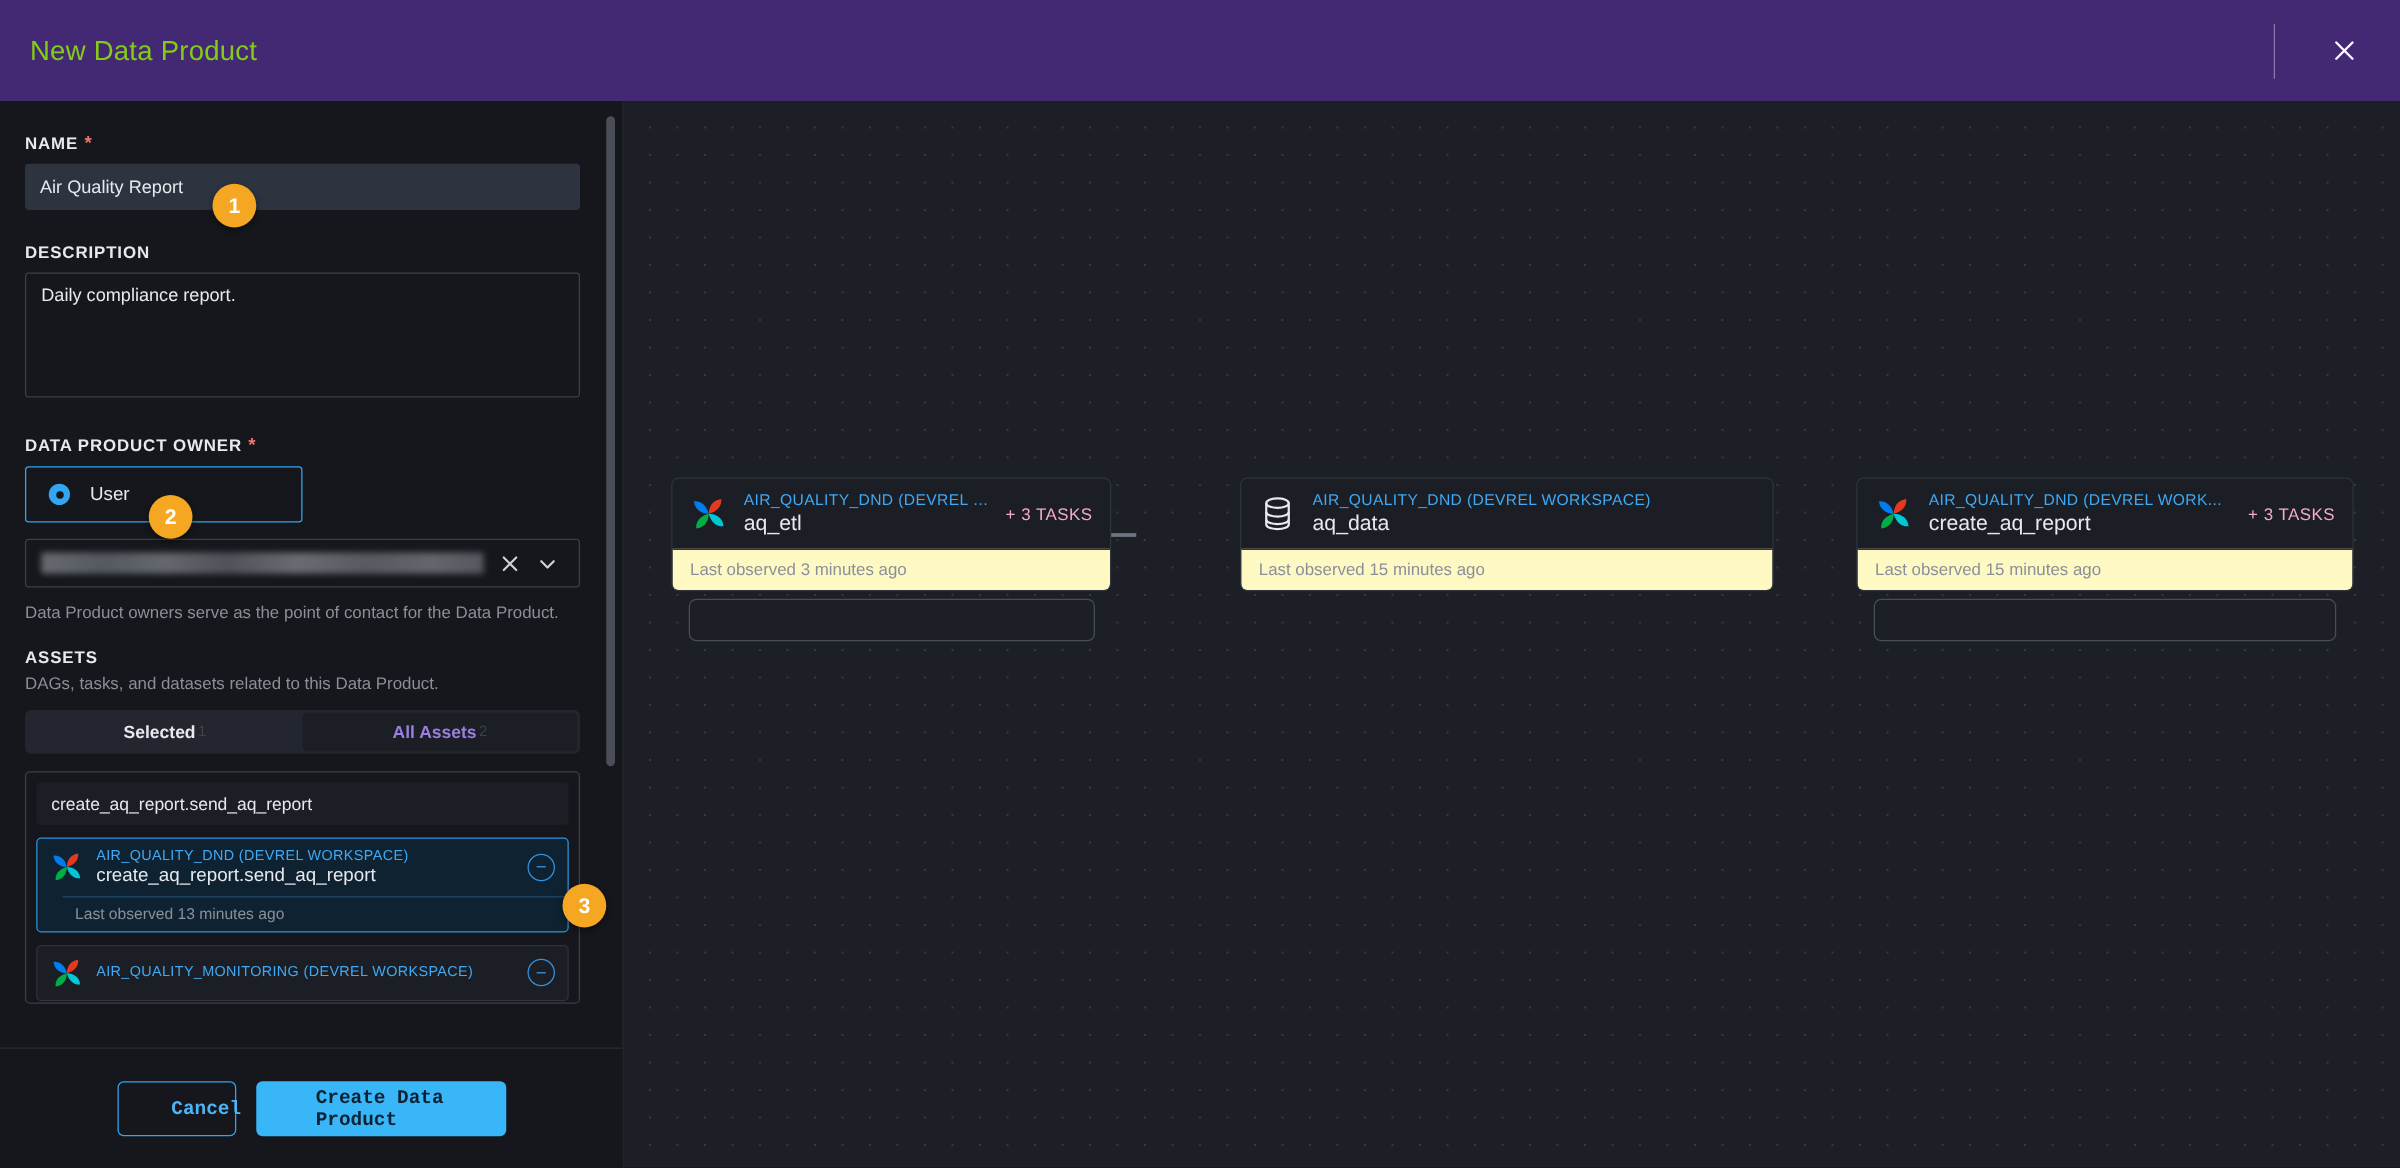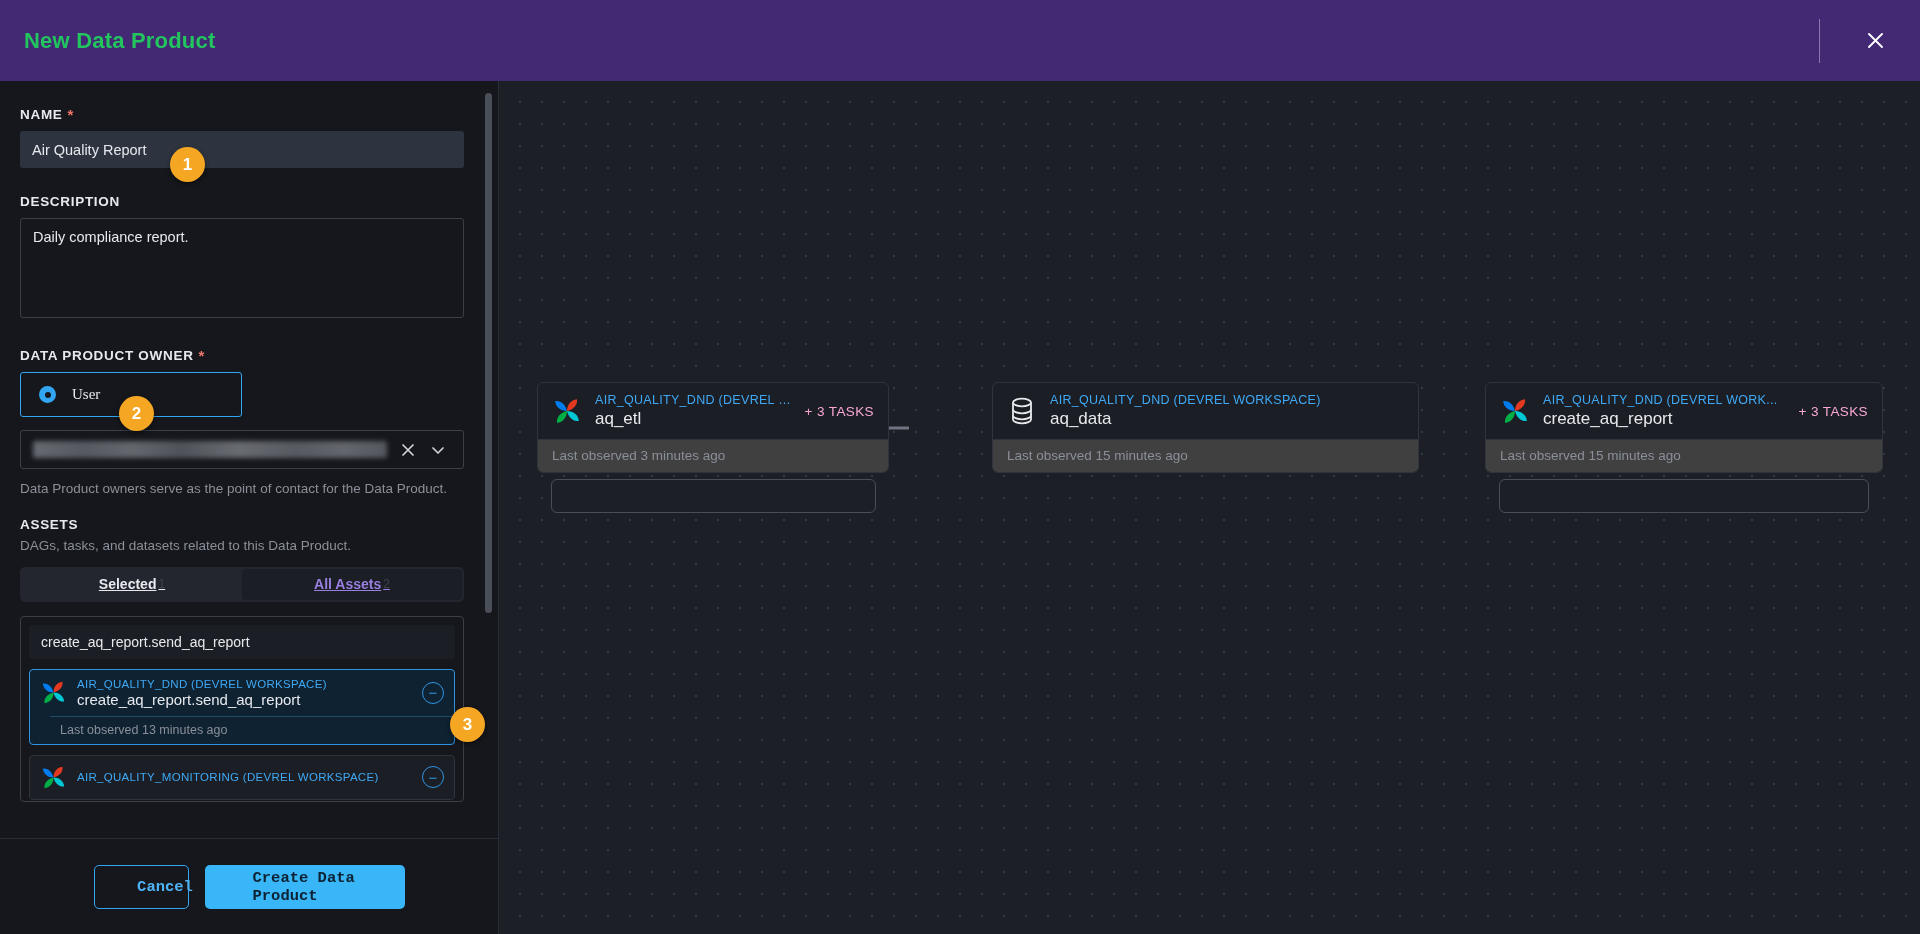--- a/index.html
+++ b/index.html
@@ -13,21 +13,21 @@
   .app { position: relative; width: 1920px; height: 934px; display: flex; flex-direction: column; }
 
   
   .header {
     height: 81px; min-height: 81px;
     background: #432874;
     display: flex; align-items: center;
     padding: 0 28px 0 24px;
     position: relative;
   }
-  .header-title { font-size: 22px; font-weight: bold; color: #22c55e; letter-spacing: .2px; }
+  .header-title { font-size: 22px; font-weight: normal; color: #84cc16; letter-spacing: .2px; }
   .header-right { margin-left: auto; display: flex; align-items: center; gap: 38px; }
   .header-divider { width: 1px; height: 44px; background: rgba(255,255,255,.38); }
   .close-btn {
     width: 34px; height: 34px; display: flex; align-items: center; justify-content: center;
     cursor: pointer; color: #ffffff;
   }
   .close-btn svg { display: block; }
 
   
   .body { flex: 1; display: flex; min-height: 0; position: relative; }
@@ -75,21 +75,21 @@
     border: 1px solid #3a3f4a; border-radius: 3px;
     color: #e7e9ee; font-size: 14.5px;
     font-family: "Liberation Sans", sans-serif;
     padding: 10px 12px;
     resize: none; outline: none;
   }
   .spacer-26 { height: 26px; }
   .spacer-18 { height: 18px; }
 
   
-  .radio-row { display: flex; gap: 1px; width: 395px; font-family: Liberation Serif, serif; }
+  .radio-row { display: flex; gap: 1px; width: 395px; }
   .radio-card {
     width: 222px; height: 45px;
     border: 1px solid #3a3f4a; border-radius: 3px;
     display: flex; align-items: center; padding: 0 18px;
     gap: 16px; cursor: pointer; position: relative;
     background: transparent;
   }
   .radio-card.selected { border-color: #32a6f2; }
   .radio-card + .radio-card { margin-left: 8px; }
   .radio-dot {
@@ -117,21 +117,21 @@
   .section-title { font-size: 13.5px; font-weight: bold; letter-spacing: .7px; color: #e7e9ee; margin-bottom: 6px; }
   .section-sub { font-size: 13.5px; color: #8b8f99; margin-bottom: 14px; }
 
   
   .tabs {
     width: 444px; height: 35px; background: #23262e; border-radius: 5px;
     display: flex; padding: 2px; position: relative;
   }
   .tab {
     flex: 1; display: flex; align-items: center; justify-content: center; gap: 2px;
-    font-size: 14px; border-radius: 4px; cursor: pointer; color: #e7e9ee; font-weight: bold; text-decoration: underline;
+    font-size: 14px; border-radius: 4px; cursor: pointer; color: #e7e9ee; font-weight: bold;
   }
   .tab.inactive { background: #1b1e25; color: #9a7fe0; }
   .tab-count { font-size: 12px; color: #3e424b; font-weight: normal; }
   .tab.inactive .tab-count { color: #3e424b; }
 
   
   .asset-list {
     width: 444px; margin-top: 14px;
     border: 1px solid #3a3f4a; border-radius: 4px;
     padding: 8px; overflow: hidden; height: 186px;
@@ -196,21 +196,21 @@
     overflow: hidden;
   }
   .gc-top { display: flex; align-items: center; padding: 10px 14px 10px 14px; gap: 13px; }
   .gc-icon { width: 30px; height: 30px; flex: 0 0 30px; display:flex; align-items:center; justify-content:center; }
   .gc-meta { flex: 1; min-width: 0; }
   .gc-ws { font-size: 12.5px; color: #3fa9f5; letter-spacing: .3px; white-space: nowrap; overflow: hidden; text-overflow: ellipsis; }
   .gc-name { font-size: 17px; color: #e7e9ee; margin-top: 2px; white-space: nowrap; overflow: hidden; text-overflow: ellipsis; }
   .gc-tasks { font-size: 13.5px; color: #f9a8d4; letter-spacing: .4px; white-space: nowrap; flex: 0 0 auto; }
   .gc-foot {
     font-size: 13.5px; color: #8b8f99; padding: 8px 14px 9px 14px;
-    border-top: 1px solid #2f333c; background: #404040;
+    border-top: 1px solid #2f333c; background: #fef9c3;
   }
   .stack-ghost {
     position: absolute; border: 1px solid #4a4e59; border-radius: 6px;
     background: #1c1f26;
   }
 
   
   .step-badge {
     position: absolute; width: 35px; height: 35px; border-radius: 50%;
     background: #f5a623; color: #ffffff; font-size: 17px; font-weight: bold;

